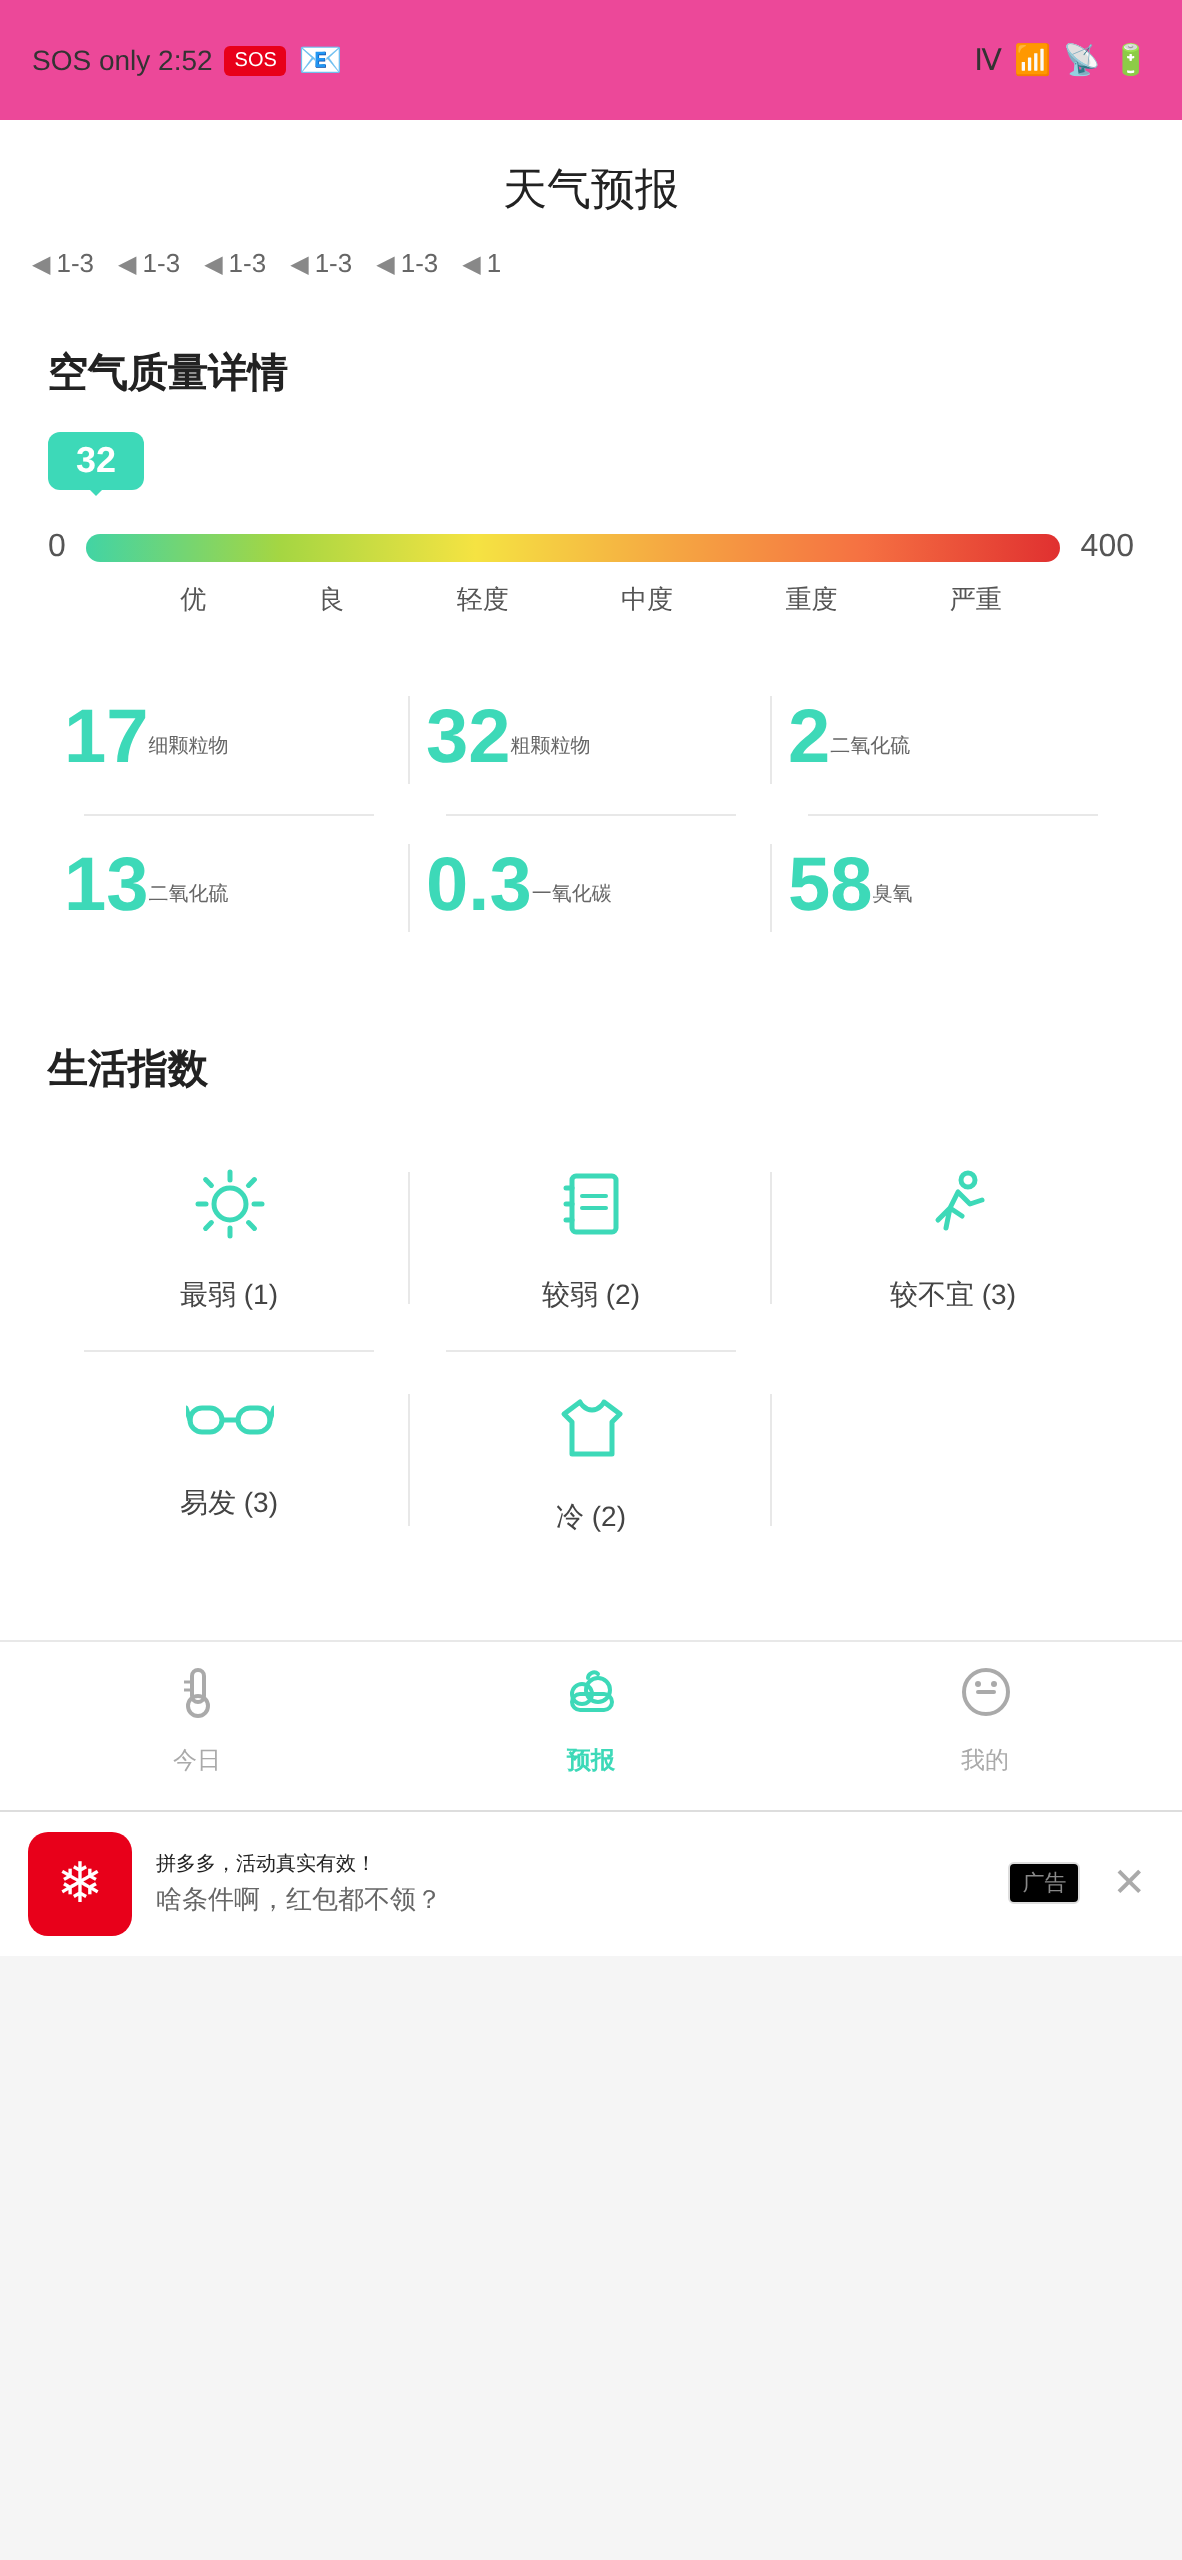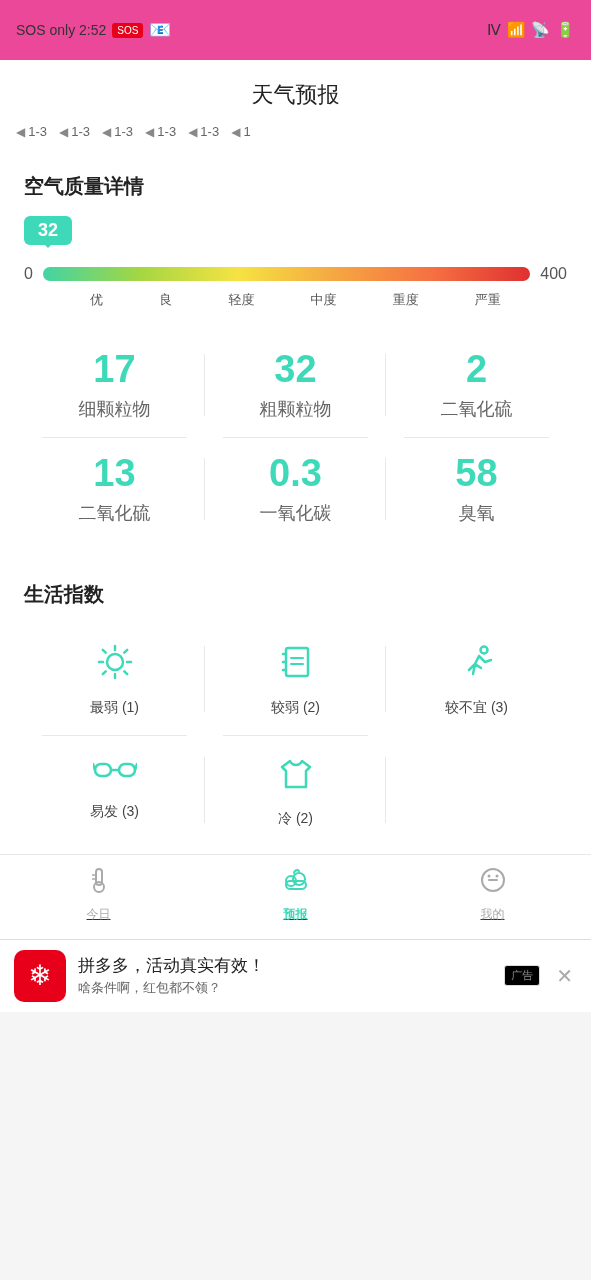--- a/index.html
+++ b/index.html
@@ -134,21 +134,21 @@
     }
 
     
     .pollutant-grid {
       display: grid;
       grid-template-columns: 1fr 1fr 1fr;
       margin: 0 24px;
     }
     .pollutant-item {
       display: flex;
-      flex-direction: column;
+      flex-direction: row;
       align-items: center;
       padding: 16px 8px;
       position: relative;
     }
     .pollutant-item:not(:nth-child(3n)):after {
       content: '';
       position: absolute;
       right: 0;
       top: 20%;
       height: 60%;
@@ -164,21 +164,21 @@
       height: 1px;
       background: #e8e8e8;
     }
     .pollutant-value {
       font-size: 38px;
       font-weight: 600;
       color: #3dd9b8;
       line-height: 1.1;
     }
     .pollutant-name {
-      font-size: 18px;
+      font-size: 10px;
       color: #666;
       margin-top: 6px;
     }
 
     
     .life-section {
       margin-top: 20px;
     }
     .life-grid {
       display: grid;
@@ -221,22 +221,21 @@
       text-align: center;
     }
 
     
     .bottom-tabbar {
       background: #fff;
       border-top: 1px solid #e8e8e8;
       display: flex;
       justify-content: space-around;
       padding: 10px 0 16px;
-      margin-top: 8px;
-      text-decoration: underline;
+      margin-top: 34px;
     }
     .bottom-tab {
       display: flex;
       flex-direction: column;
       align-items: center;
       gap: 4px;
     }
     .bottom-tab-icon {
       font-size: 28px;
       color: #aaa;
@@ -274,21 +273,21 @@
       flex-shrink: 0;
     }
     .ad-logo-icon {
       font-size: 28px;
       color: #fff;
     }
     .ad-text {
       flex: 1;
     }
     .ad-title {
-      font-size: 17px;
+      font-size: 10px;
       font-weight: 500;
       color: #222;
     }
     .ad-subtitle {
       font-size: 13px;
       color: #666;
       margin-top: 2px;
     }
     .ad-tag {
       background: #000000;

